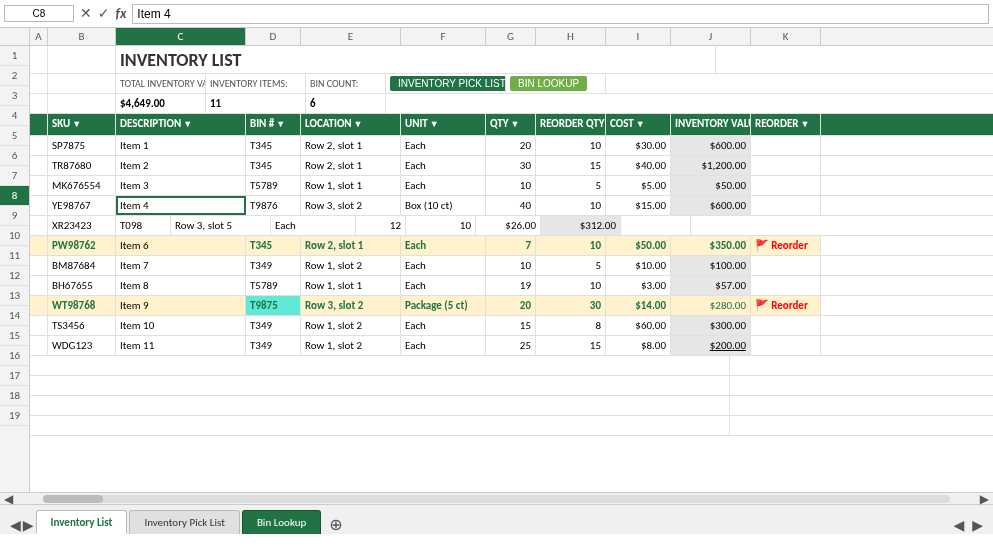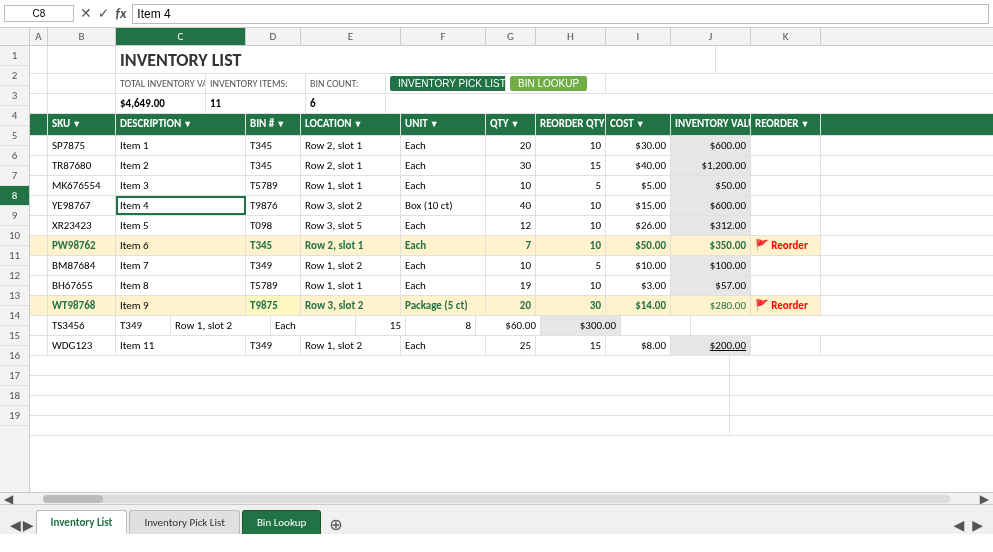--- a/index.html
+++ b/index.html
@@ -268,21 +268,20 @@
     <div class="cell w-h right" style="">10</div>
     <div class="cell w-i right" style="">$15.00</div>
     <div class="cell w-j right" style=";background:#e6e6e6;">$600.00</div>
     <div class="cell w-k" style="">
       
     </div>
   </div>
         <div class="grid-row">
     <div class="cell w-a" style=""></div>
     <div class="cell w-b" style="">XR23423</div>
-    <div class="cell w-c " style="">Item 5</div>
     <div class="cell w-d" style="">T098</div>
     <div class="cell w-e" style="">Row 3, slot 5</div>
     <div class="cell w-f" style="">Each</div>
     <div class="cell w-g right" style="">12</div>
     <div class="cell w-h right" style="">10</div>
     <div class="cell w-i right" style="">$26.00</div>
     <div class="cell w-j right" style=";background:#e6e6e6;">$312.00</div>
     <div class="cell w-k" style="">
       
     </div>
@@ -329,34 +328,35 @@
     <div class="cell w-i right" style="">$3.00</div>
     <div class="cell w-j right" style=";background:#e6e6e6;">$57.00</div>
     <div class="cell w-k" style="">
       
     </div>
   </div>
         <div class="grid-row ">
     <div class="cell w-a" style="background:#fff2cc;"></div>
     <div class="cell w-b" style="background:#fff2cc;color:#217346;font-weight:bold;">WT98768</div>
     <div class="cell w-c " style="background:#fff2cc;">Item 9</div>
-    <div class="cell w-d" style="background:#fef9c3;color:#217346;font-weight:bold;">T9875</div>
+    <div class="cell w-d" style="background:#5eead4;color:#217346;font-weight:bold;">T9875</div>
     <div class="cell w-e" style="background:#fff2cc;color:#217346;font-weight:bold;">Row 3, slot 2</div>
     <div class="cell w-f" style="background:#fff2cc;color:#217346;font-weight:bold;">Package (5 ct)</div>
     <div class="cell w-g right" style="background:#fff2cc;color:#217346;font-weight:bold;">20</div>
     <div class="cell w-h right" style="background:#fff2cc;color:#217346;font-weight:bold;">30</div>
     <div class="cell w-i right" style="background:#fff2cc;color:#217346;font-weight:bold;">$14.00</div>
     <div class="cell w-j right" style="background:#fff2cc;color:#217346;font-weight:normal;;background:#fff2cc;">$280.00</div>
     <div class="cell w-k" style="background:#fff2cc;color:red;font-weight:bold;">
       <span style="color:red;">🚩</span> Reorder
     </div>
   </div>
         <div class="grid-row">
     <div class="cell w-a" style=""></div>
     <div class="cell w-b" style="">TS3456</div>
+    <div class="cell w-c " style="">Item 10</div>
     <div class="cell w-d" style="">T349</div>
     <div class="cell w-e" style="">Row 1, slot 2</div>
     <div class="cell w-f" style="">Each</div>
     <div class="cell w-g right" style="">15</div>
     <div class="cell w-h right" style="">8</div>
     <div class="cell w-i right" style="">$60.00</div>
     <div class="cell w-j right" style=";background:#e6e6e6;">$300.00</div>
     <div class="cell w-k" style="">
       
     </div>

